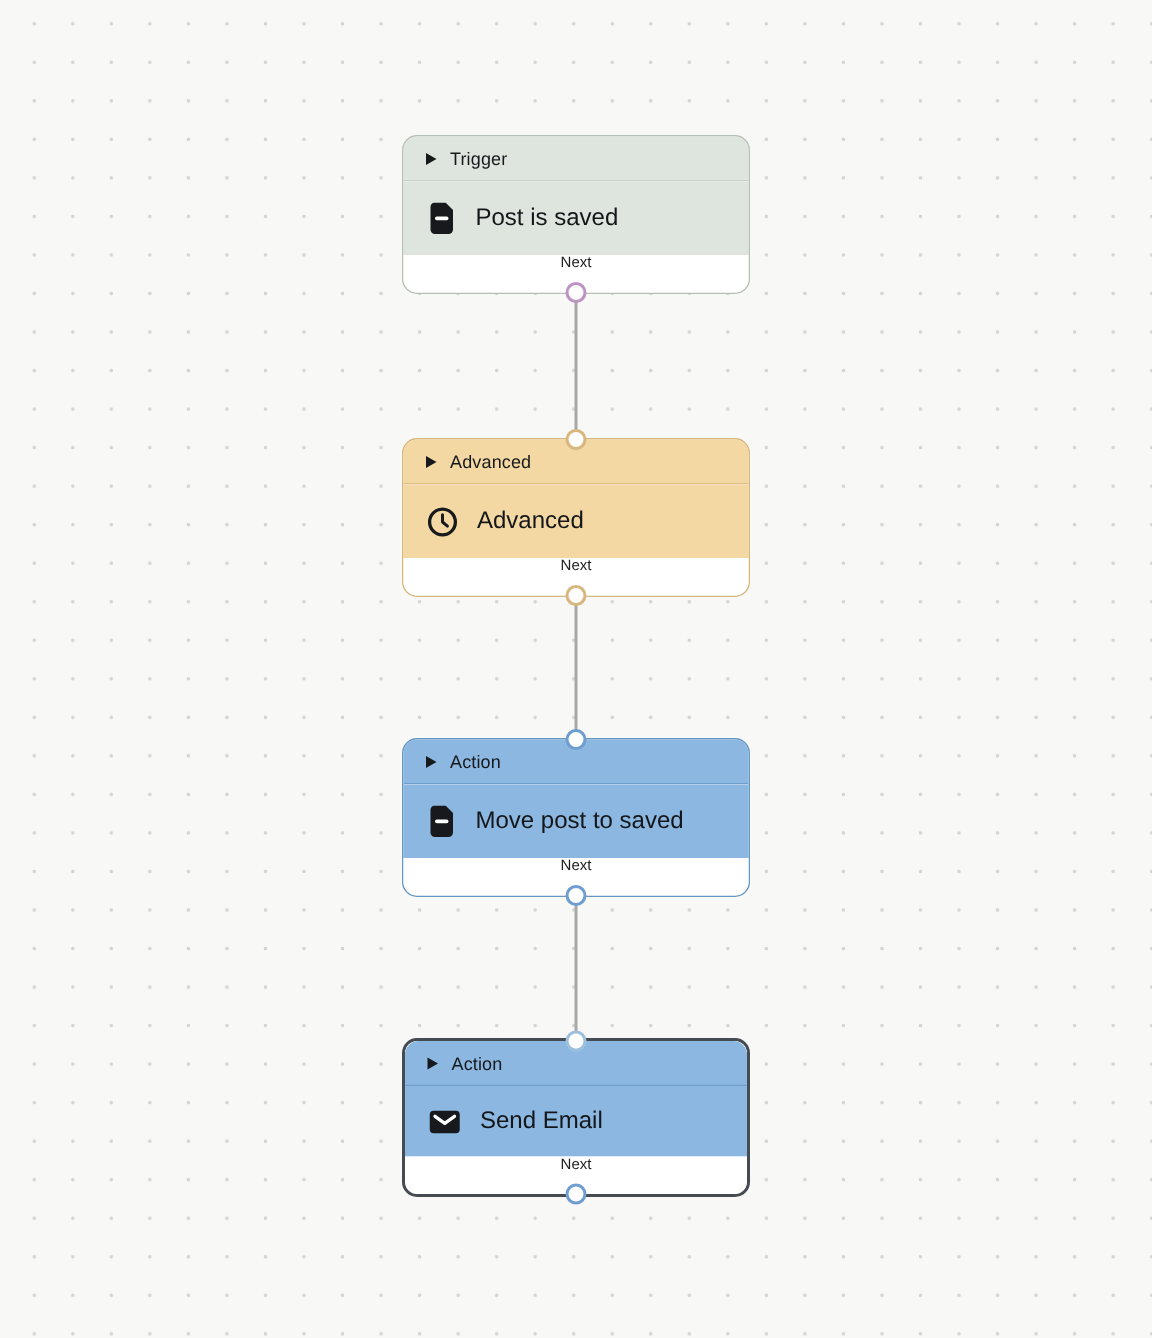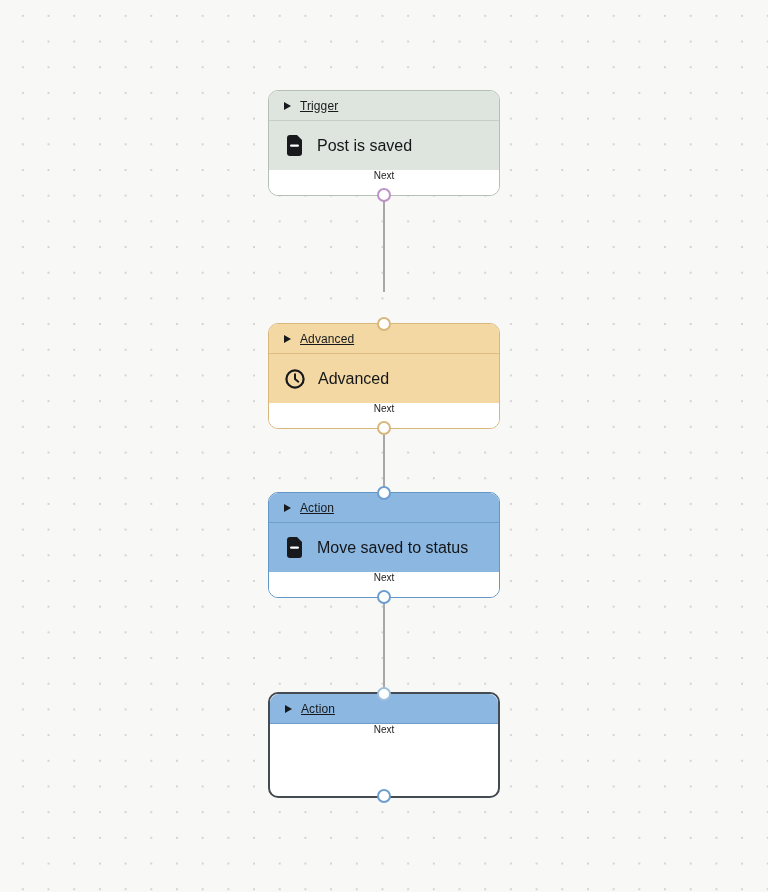--- a/index.html
+++ b/index.html
@@ -43,21 +43,21 @@
     box-sizing:border-box;
   }
   .tri{
     width:0;height:0;
     border-style:solid;
     border-width:4.5px 0 4.5px 7px;
     border-color:transparent transparent transparent #17191c;
     flex:0 0 auto;
   }
   .cat{
-    font-size:12px;color:#17191c;letter-spacing:.1px;text-decoration:underline;
+    font-size:12px;color:#17191c;letter-spacing:.1px;
   }
   .node-body{
     flex:1 1 auto;
     display:flex;align-items:center;gap:13px;
     padding:0 16px;
     background:var(--fill,#eee);
   }
   .node-icon{flex:0 0 auto;display:flex;align-items:center;}
   .node-title{
     font-size:16px;color:#141619;white-space:nowrap;
@@ -103,21 +103,21 @@
           </svg>
       </span>
       <span class="node-title">Post is saved</span>
     </div>
     <div class="node-footer">
       <span class="next-label">Next</span>
     </div>
     <div class="handle out"></div>
   </div>
 
-  <div class="node" style="left: 268px; top: 292px; margin-top: 31px; --fill: #f3d8a3; --border: #d8b77c; --divider: #ddbd84; --in-handle: #d8b77e; --out-handle: #d8b77e;">
+  <div class="node" style="left: 268px; top: 292px; --fill: #f3d8a3; --border: #d8b77c; --divider: #ddbd84; --in-handle: #d8b77e; --out-handle: #d8b77e;">
     <div class="handle in"></div>
     <div class="node-header">
       <span class="tri"></span>
       <span class="cat">Advanced</span>
     </div>
     <div class="node-body">
       <span class="node-icon">
         <svg width="20" height="20" viewBox="0 0 20 20">
             <circle cx="10" cy="10" r="8.6" fill="none" stroke="#17191c" stroke-width="2.2"></circle>
             <path d="M10 5.2 V10 L13.3 12.7" fill="none" stroke="#17191c" stroke-width="2" stroke-linecap="round" stroke-linejoin="round"></path>
@@ -137,33 +137,42 @@
       <span class="tri"></span>
       <span class="cat">Action</span>
     </div>
     <div class="node-body">
       <span class="node-icon">
         <svg width="19" height="21" viewBox="0 0 19 21">
             <path d="M2 3 a3 3 0 0 1 3 -3 h7 l5 5 v13 a3 3 0 0 1 -3 3 h-9 a3 3 0 0 1 -3 -3 z" fill="#17191c"></path>
             <rect x="5" y="9.4" width="9" height="2.4" rx="1.2" fill="#ffffff"></rect>
           </svg>
       </span>
-      <span class="node-title">Move saved to status</span>
+      <span class="node-title">Move post to saved</span>
     </div>
     <div class="node-footer">
       <span class="next-label">Next</span>
     </div>
     <div class="handle out"></div>
   </div>
 
   <div class="node selected" style="left: 268px; top: 692px; --fill: #8bb7e0; --border: #454b52; --divider: #6e9ecb; --in-handle: #9fc0dc; --out-handle: #6d9ecf;">
     <div class="handle in"></div>
     <div class="node-header">
       <span class="tri"></span>
       <span class="cat">Action</span>
     </div>
+    <div class="node-body">
+      <span class="node-icon">
+        <svg width="21" height="16" viewBox="0 0 21 16">
+            <rect x="0.5" y="0.5" width="20" height="15" rx="2.6" fill="#17191c"></rect>
+            <path d="M4 4.2 L10.5 8.9 L17 4.2" fill="none" stroke="#ffffff" stroke-width="2.2" stroke-linecap="round" stroke-linejoin="round"></path>
+          </svg>
+      </span>
+      <span class="node-title">Send Email</span>
+    </div>
     <div class="node-footer">
       <span class="next-label">Next</span>
     </div>
     <div class="handle out"></div>
   </div>
 
 </div>
 
 </body></html>

